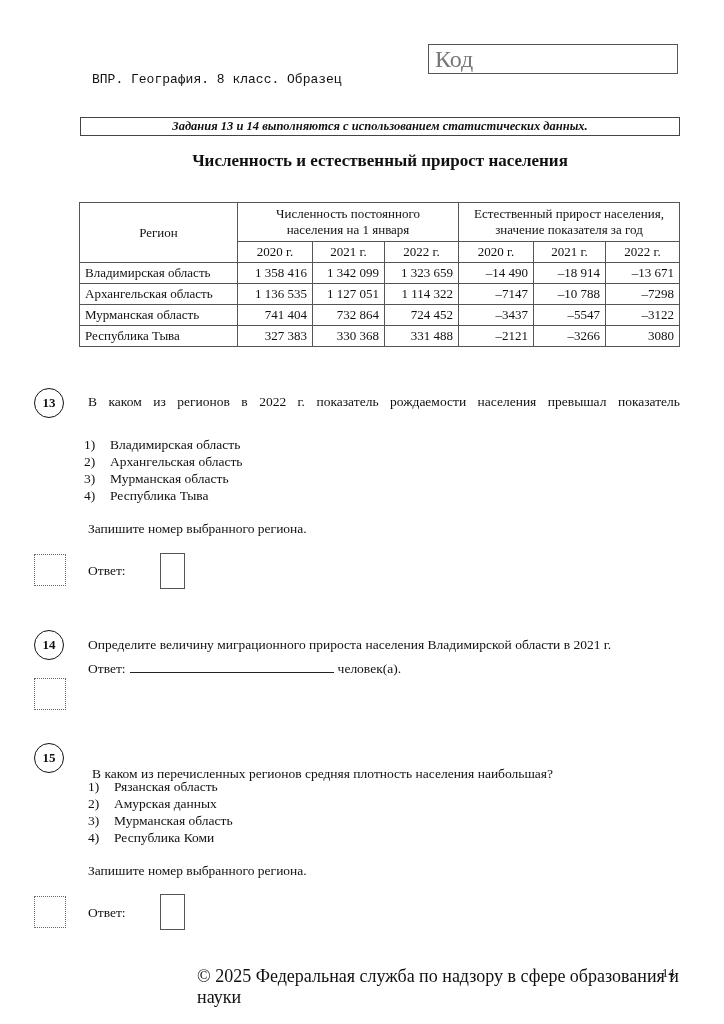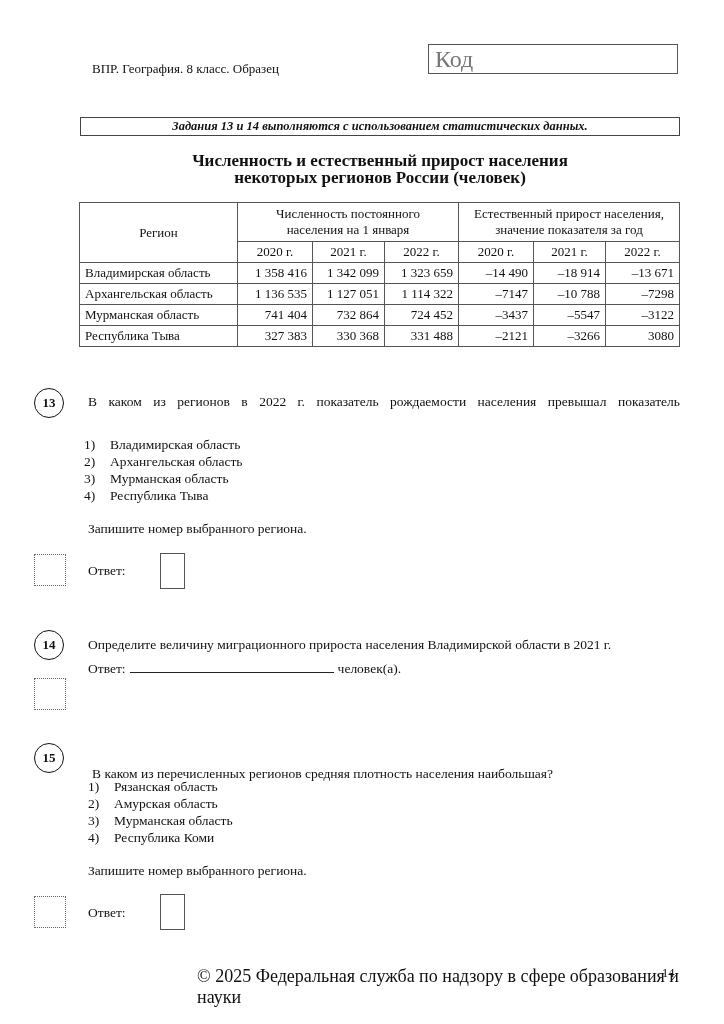--- a/index.html
+++ b/index.html
@@ -1,19 +1,19 @@
 <!DOCTYPE html>
 <html><head>
 <meta charset="utf-8">
 <style>
   html, body { margin:0; padding:0; background:#ffffff; }
   body { width:724px; height:1024px; position:relative; overflow:hidden;
          font-family:"Liberation Serif", "DejaVu Serif", serif; color:#111; }
   .abs { position:absolute; }
-  .header-title { left:92px; top:61px; font-size:13px; }
+  .header-title { left:92px; top:72px; font-size:13px;font-family:Liberation Mono, monospace; }
   .code-box { left:428px; top:44px; width:250px; height:30px; border:1.5px solid #555;
               box-sizing:border-box; font-size:24px; color:#777; padding-left:6px; line-height:28px; }
   .banner { left:80px; top:117px; width:600px; height:19px; border:1px solid #444; box-sizing:border-box;
             font-size:12.5px; font-style:italic; font-weight:bold; text-align:center; line-height:17px; }
   .table-title { left:80px; top:152px; width:600px; text-align:center; font-weight:bold; font-size:17px; line-height:17px; }
   table.stats { position:absolute; left:79px; top:202px; border-collapse:collapse; font-size:13px; }
   table.stats td { border:1px solid #555; padding:0 5px; height:20px; line-height:18px; white-space:nowrap; }
   table.stats td.num { text-align:right; }
   table.stats td.hdr { text-align:center; }
   .qnum { width:30px; height:30px; border:1.5px solid #111; border-radius:50%; box-sizing:border-box;
@@ -31,21 +31,20 @@
 </head>
 <body>
 
 <div class="abs header-title">ВПР. География. 8 класс. Образец</div>
 <div class="abs code-box">Код</div>
 
 <div class="abs banner">Задания 13 и 14 выполняются с использованием статистических данных.</div>
 
 <div class="abs table-title">
   <div>Численность и естественный прирост населения</div>
-  <div>некоторых регионов России (человек)</div>
 </div>
 
 <table class="stats">
   <colgroup>
     <col style="width:158px">
       <col style="width:75px">
       <col style="width:72px">
       <col style="width:74px">
     <col style="width:75px">
       <col style="width:72px">
@@ -129,21 +128,21 @@
 <div class="abs qtext" style="left:88px;top:636px;">Определите величину миграционного прироста населения Владимирской области в 2021 г.</div>
 <div class="abs score-box" style="left:34px;top:678px;"></div>
 <div class="abs answer-label" style="left:88px;top:658px;">
   <span>Ответ:</span><span class="answer-line"></span><span>человек(а).</span>
 </div>
 
 <div class="abs qnum" style="left:34px;top:743px;">15</div>
 <div class="abs qtext" style="left:92px;top:749px;margin-top:16px;">В каком из перечисленных регионов средняя плотность населения наибольшая?</div>
 <div class="abs opts" style="left:88px;top:778px;">
   <div><span class="n">1)</span><span>Рязанская область</span></div>
-  <div><span class="n">2)</span><span>Амурская область</span></div>
+  <div><span class="n">2)</span><span>Амурская данных</span></div>
   <div><span class="n">3)</span><span>Мурманская область</span></div>
   <div><span class="n">4)</span><span>Республика Коми</span></div>
 </div>
 <div class="abs qtext" style="left:88px;top:862px;">Запишите номер выбранного региона.</div>
 <div class="abs score-box" style="left:34px;top:896px;"></div>
 <div class="abs answer-label" style="left:88px;top:905px;">Ответ:</div>
 <div class="abs answer-cell" style="left:160px;top:894px;"></div>
 
 <div class="abs footer">© 2025 Федеральная служба по надзору в сфере образования и науки</div>
 <div class="abs page-num">14</div>

